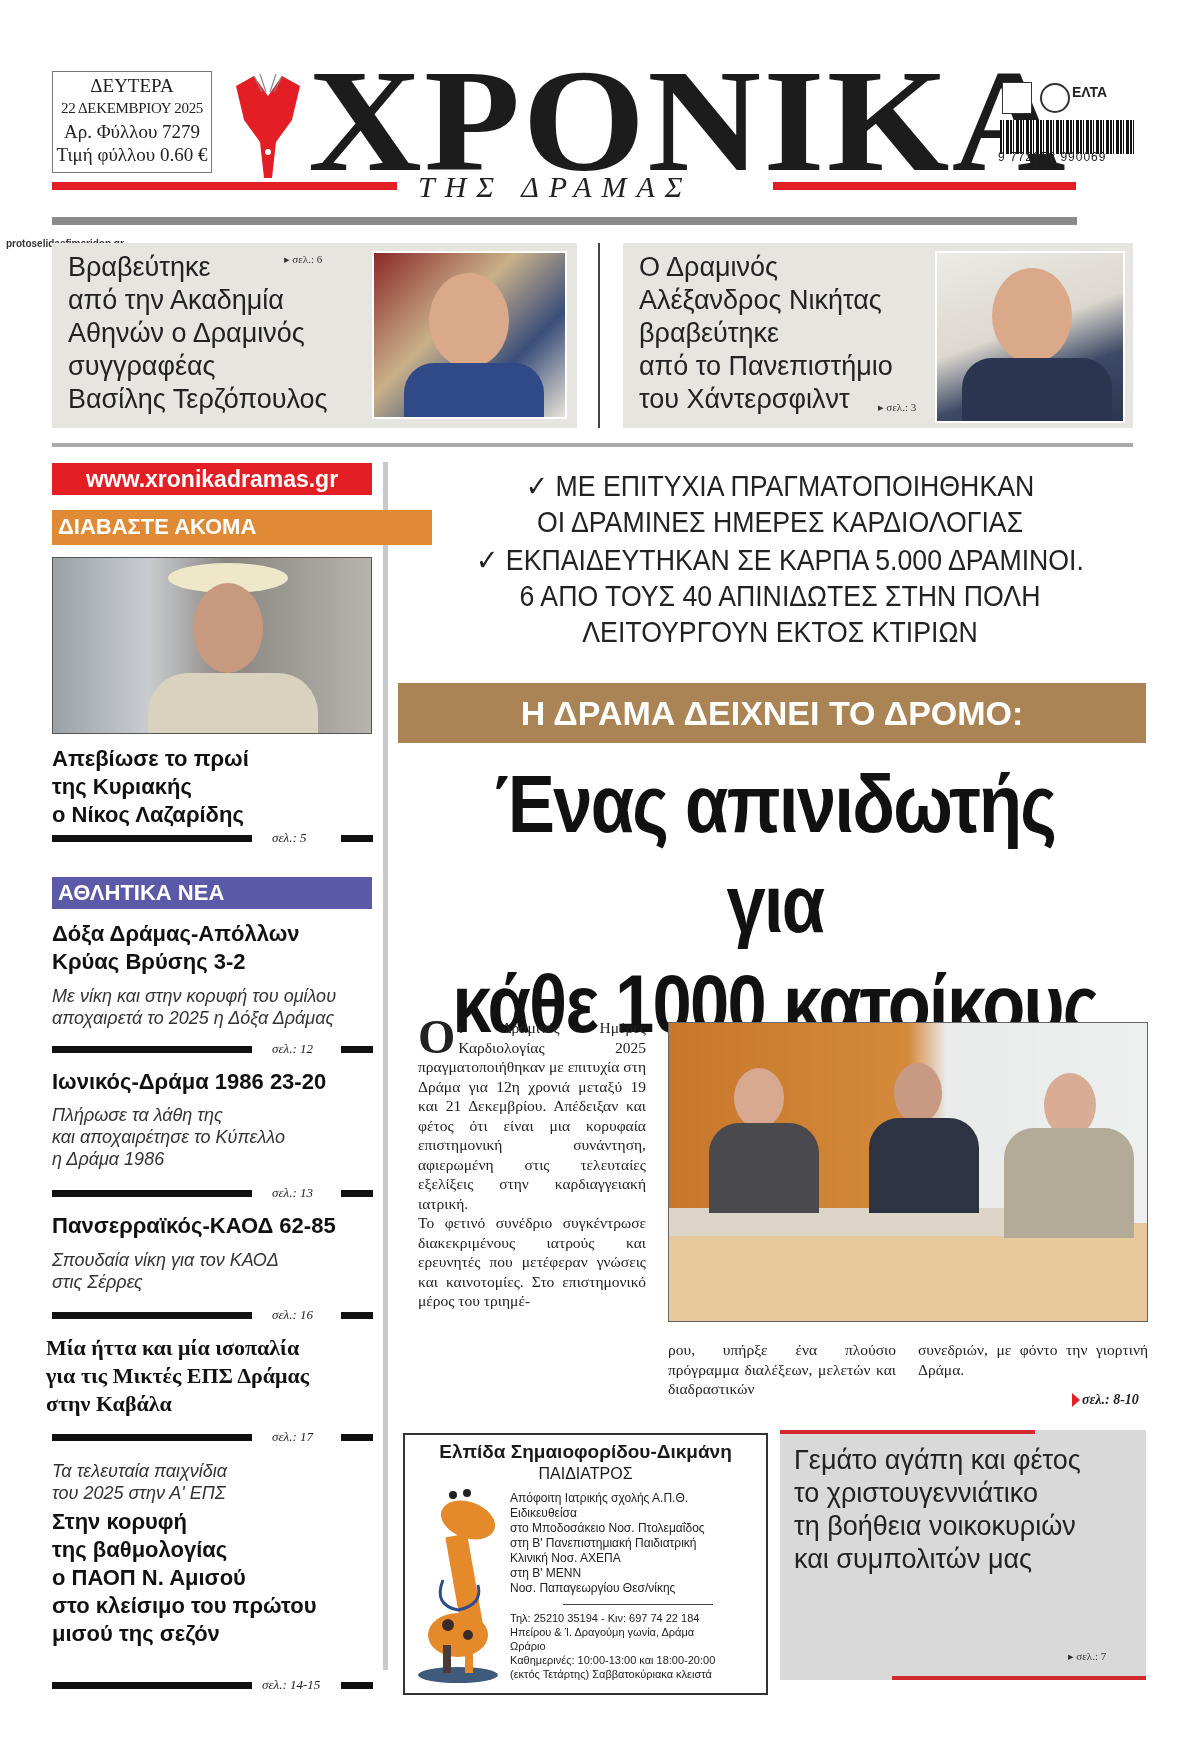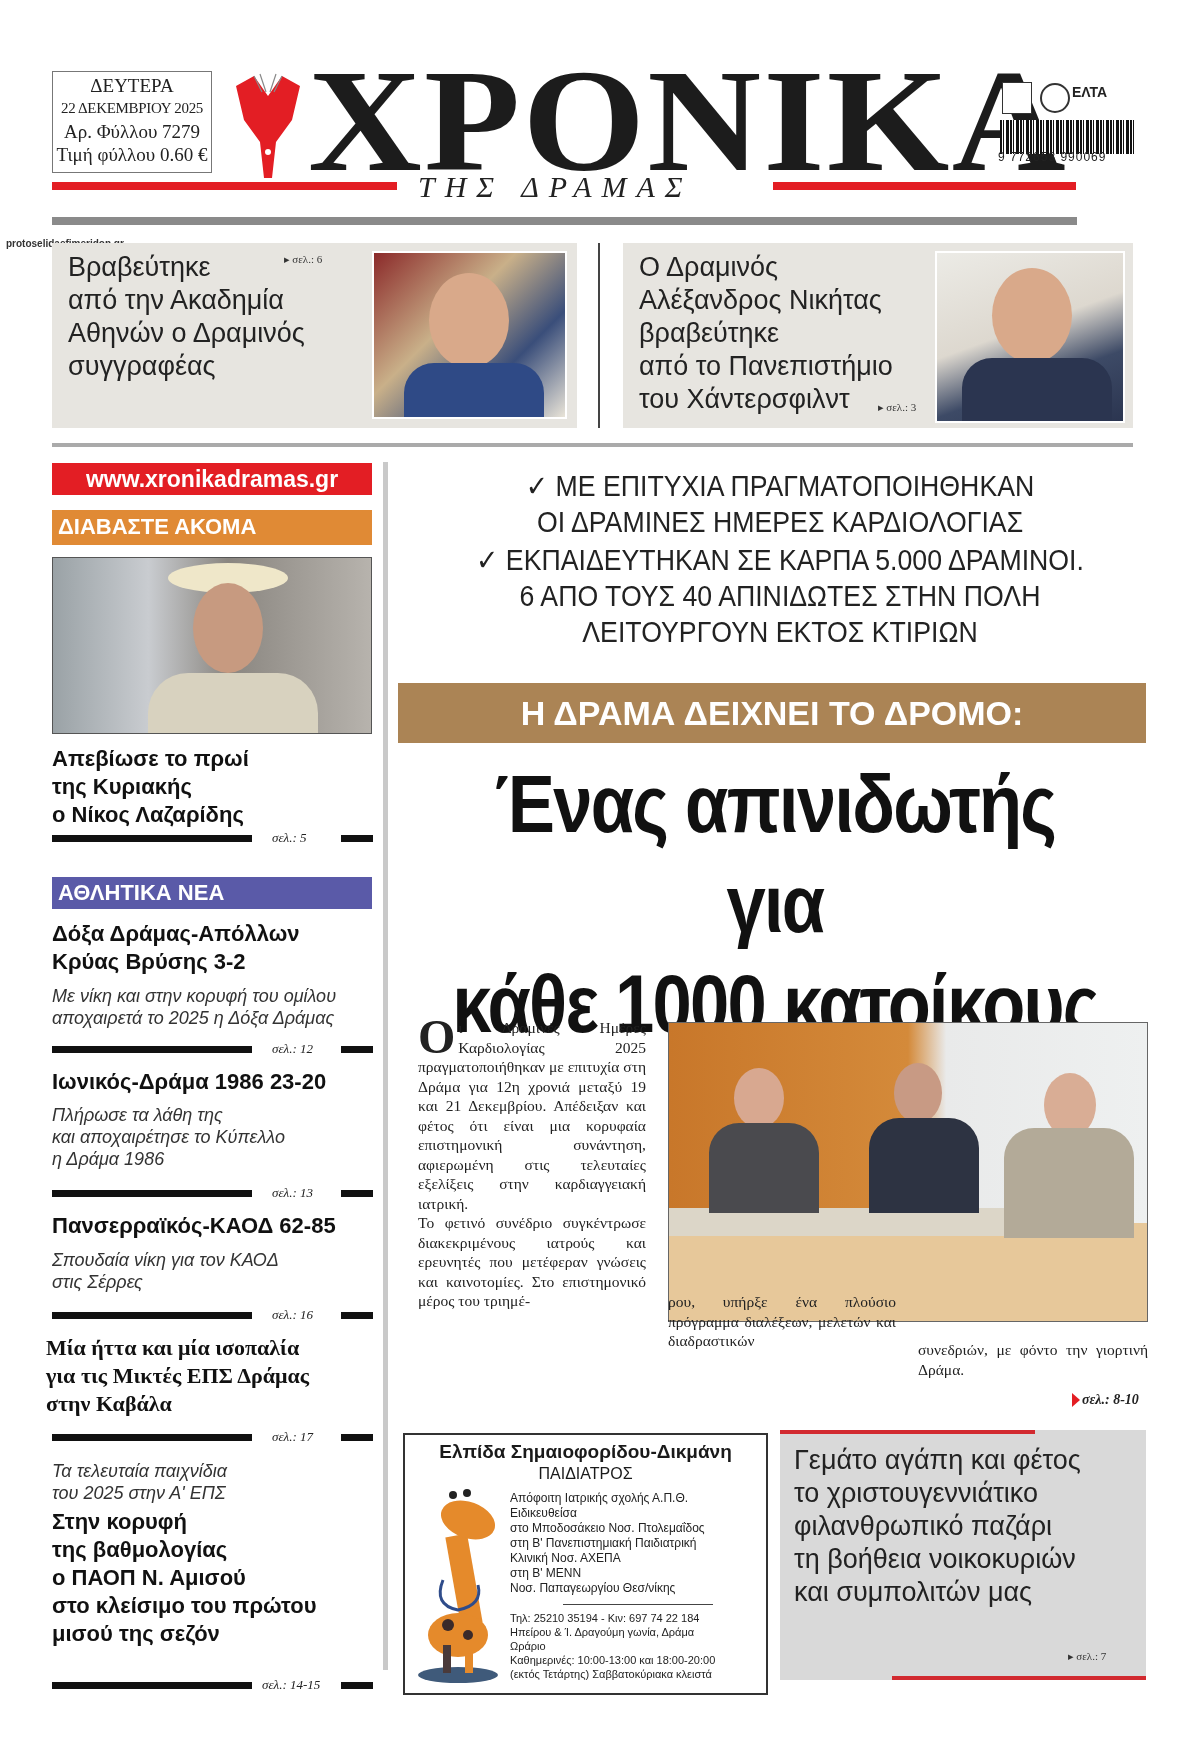--- a/index.html
+++ b/index.html
@@ -71,20 +71,21 @@
 <div class="abs barcode"></div>
 <div class="abs barcode-num">9 772653 990069</div>
 <div class="abs watermark">protoselidaefimeridon.gr</div>
 
 <div class="abs promo" style="left:52px;top:243px;width:525px;height:185px;">
   <div class="abs promo-text" style="left:16px;top:8px;">
     <div>Βραβεύτηκε</div>
     <div>από την Ακαδημία</div>
     <div>Αθηνών ο Δραμινός</div>
     <div>συγγραφέας</div>
+    <div>Βασίλης Τερζόπουλος</div>
   </div>
   <div class="abs pg" style="left:232px;top:10px;">▸ σελ.: 6</div>
   <div class="abs photo" style="left:320px;top:8px;width:195px;height:168px;overflow:hidden;">
     <div class="abs face" style="left:55px;top:20px;width:80px;height:95px;"></div>
     <div class="abs" style="left:30px;top:110px;width:140px;height:60px;background:#2f4a86;border-radius:30px 30px 0 0;"></div>
   </div>
 </div>
 <div class="abs" style="left:598px;top:243px;width:2px;height:185px;background:#444;"></div>
 <div class="abs promo" style="left:623px;top:243px;width:510px;height:185px;">
   <div class="abs promo-text" style="left:16px;top:8px;">
@@ -98,21 +99,21 @@
   <div class="abs photo2" style="left:312px;top:8px;width:190px;height:172px;overflow:hidden;">
     <div class="abs face" style="left:55px;top:15px;width:80px;height:95px;"></div>
     <div class="abs" style="left:25px;top:105px;width:150px;height:70px;background:#2b3550;border-radius:30px 30px 0 0;"></div>
   </div>
 </div>
 <div class="abs grayline" style="left:52px;top:443px;width:1081px;height:4px;background:#aaa;"></div>
 
 <div class="abs vdiv" style="left:383px;top:462px;height:1208px;"></div>
 
 <div class="abs label" style="left:52px;top:463px;width:320px;height:32px;background:#e31e24;text-align:center;font-size:23px;line-height:32px;">www.xronikadramas.gr</div>
-<div class="abs label" style="left:52px;top:510px;width:320px;height:35px;background:#e08a35;padding-left:6px;">ΔΙΑΒΑΣΤΕ ΑΚΟΜΑ</div>
+<div class="abs label" style="left:52px;top:510px;width:380px;height:35px;background:#e08a35;padding-left:6px;">ΔΙΑΒΑΣΤΕ ΑΚΟΜΑ</div>
 <div class="abs" style="left:52px;top:557px;width:320px;height:177px;background:linear-gradient(90deg,#9aa2a6 0%,#c9ccd0 30%,#8a8680 55%,#b7b3ad 100%);border:1px solid #555;box-sizing:border-box;overflow:hidden;">
   <div class="abs" style="left:115px;top:5px;width:120px;height:30px;background:#efe7c9;border-radius:50%;"></div>
   <div class="abs face" style="left:140px;top:25px;width:70px;height:90px;background:#c79a80;"></div>
   <div class="abs" style="left:95px;top:115px;width:170px;height:65px;background:#d8d2bf;border-radius:40px 40px 0 0;"></div>
 </div>
 <div class="abs lh" style="left:52px;top:745px;">
   <div>Απεβίωσε το πρωί</div>
   <div>της Κυριακής</div>
   <div>ο Νίκος Λαζαρίδης</div>
 </div>
@@ -205,21 +206,21 @@
 <div class="abs mainphoto" style="left:668px;top:1022px;width:480px;height:300px;">
   <div class="abs" style="left:0;top:200px;width:480px;height:100px;background:#e7c89a;"></div>
   <div class="abs" style="left:0;top:185px;width:440px;height:28px;background:#dcd6c8;"></div>
   <div class="abs face" style="left:65px;top:45px;width:50px;height:60px;background:#d8a890;"></div>
   <div class="abs" style="left:40px;top:100px;width:110px;height:90px;background:#4a4a4e;border-radius:30px 30px 0 0;"></div>
   <div class="abs face" style="left:225px;top:40px;width:48px;height:60px;background:#c89a84;"></div>
   <div class="abs" style="left:200px;top:95px;width:110px;height:95px;background:#2d3342;border-radius:30px 30px 0 0;"></div>
   <div class="abs face" style="left:375px;top:50px;width:52px;height:64px;background:#d9ad95;"></div>
   <div class="abs" style="left:335px;top:105px;width:130px;height:110px;background:#b3aa98;border-radius:30px 30px 0 0;"></div>
 </div>
-<div class="abs body" style="left:668px;top:1292px;width:228px;">ρου, υπήρξε ένα πλούσιο πρόγραμμα διαλέξεων, μελετών και διαδραστικών</div>
+<div class="abs body" style="left:668px;top:1340px;width:228px;">ρου, υπήρξε ένα πλούσιο πρόγραμμα διαλέξεων, μελετών και διαδραστικών</div>
 <div class="abs body" style="left:918px;top:1340px;width:230px;">συνεδριών, με φόντο την γιορτινή Δράμα.</div>
 <div class="abs" style="left:1072px;top:1392px;display:flex;align-items:center;">
   <span style="display:inline-block;width:0;height:0;border-top:7px solid transparent;border-bottom:7px solid transparent;border-left:8px solid #e31e24;margin-right:2px;"></span>
   <span class="pgtext" style="font-weight:bold;font-size:14px;">σελ.: 8-10</span>
 </div>
 
 <div class="abs ad" style="left:403px;top:1433px;width:365px;height:262px;">
   <div class="ad-name" style="margin-top:6px;">Ελπίδα Σημαιοφορίδου-Δικμάνη</div>
   <div style="text-align:center;font-size:16px;margin-top:2px;">ΠΑΙΔΙΑΤΡΟΣ</div>
   <svg class="abs" style="left:8px;top:50px;" width="100" height="200" viewBox="0 0 100 200">
@@ -250,19 +251,18 @@
     <div class="ad-line" style="font-size:11px;line-height:14px;">Καθημερινές: 10:00-13:00 και 18:00-20:00</div>
     <div class="ad-line" style="font-size:11px;line-height:14px;">(εκτός Τετάρτης) Σαββατοκύριακα κλειστά</div>
   </div>
 </div>
 
 <div class="abs box-gray" style="left:780px;top:1430px;width:366px;height:250px;">
   <div class="abs" style="left:0;top:0;width:255px;height:4px;background:#d22a30;"></div>
   <div class="abs promo-text" style="left:14px;top:14px;">
     <div>Γεμάτο αγάπη και φέτος</div>
     <div>το χριστουγεννιάτικο</div>
-    <div>φιλανθρωπικό παζάρι</div>
     <div>τη βοήθεια νοικοκυριών</div>
     <div>και συμπολιτών μας</div>
   </div>
   <div class="abs pg" style="left:288px;top:220px;text-align:center;">▸ σελ.: 7</div>
   <div class="abs" style="left:112px;top:246px;width:254px;height:4px;background:#d22a30;"></div>
 </div>
 
 </body></html>

